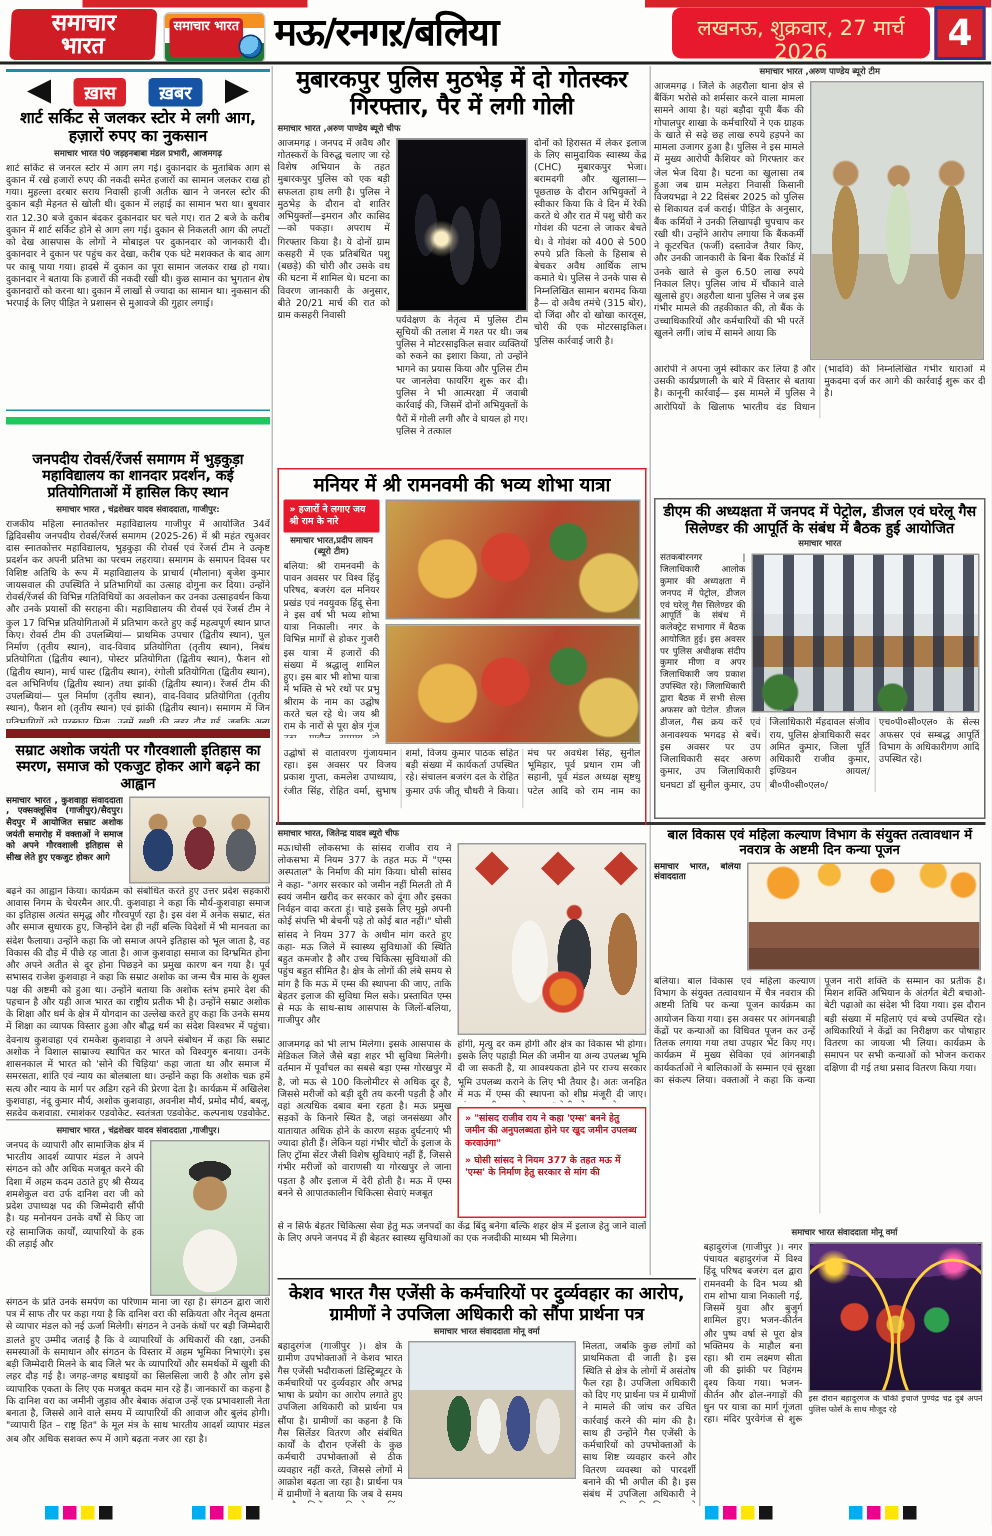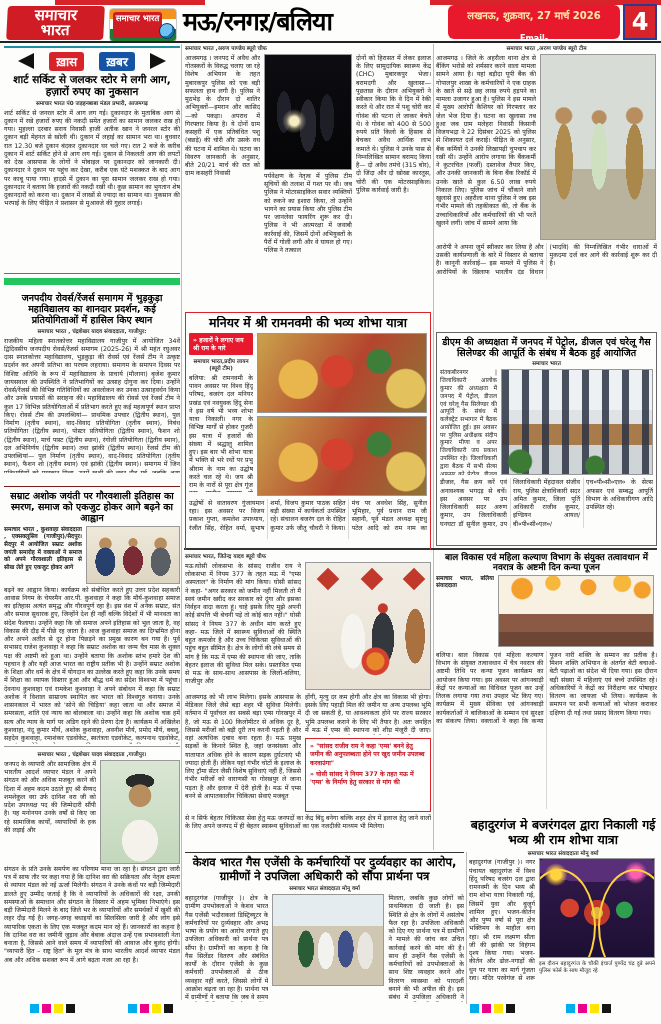--- a/index.html
+++ b/index.html
@@ -13,21 +13,21 @@
   .logo2{position:absolute;left:109px;top:8px;width:66px;height:32px;border-radius:4px;overflow:hidden;
          background:linear-gradient(180deg,#f5911e 0 30%,#fff 30% 62%,#1e7a34 62%);border:1px solid #c9c9c9;}
   .logo2 .inner{position:absolute;left:3px;top:3px;right:14px;bottom:3px;background:#d01d25;border-radius:3px;
          color:#fff;font-weight:bold;font-size:8.5px;line-height:1.15;text-align:center;padding-top:2px;}
   .globe{position:absolute;right:1px;bottom:2px;width:14px;height:14px;border-radius:50%;
          background:radial-gradient(circle at 35% 35%,#6fc2ef 0 55%,#1d6fb5 56% 75%,#0d4a8f);border:1px solid #0d3a70;}
   .region{position:absolute;left:183px;top:4px;width:260px;height:36px;font-weight:bold;font-size:25px;
           letter-spacing:-1px;line-height:36px;white-space:nowrap;color:#000;}
   .datebox{position:absolute;left:448px;top:5px;width:172px;height:34px;background:#e8192c;border-radius:6px;
            text-align:center;color:#fff;padding-top:3px;box-sizing:border-box;}
-  .datebox .d1{font-weight:bold;font-size:10px;color:#ffe9a8;}
+  .datebox .d1{font-weight:normal;font-size:14px;color:#ffe9a8;}
   .datebox .d2{font-weight:bold;font-size:8px;color:#fff;margin-top:12px;}
   .pagenum{position:absolute;right:4px;top:4px;width:34px;height:36px;background:#d8232a;border:2.5px solid #2b3990;
            color:#fff;font-weight:bold;font-size:24px;text-align:center;line-height:32px;box-sizing:border-box;}
   .mastrule{position:absolute;left:0;top:41px;width:661px;height:2px;background:#222;}
   
   .art{position:absolute;overflow:hidden;box-sizing:border-box;}
   .hl{font-weight:bold;color:#000;text-align:center;line-height:1.18;margin:0 0 2px 0;}
   .hl.sz16{font-size:15.5px;} .hl.sz13{font-size:12.5px;} .hl.sz12{font-size:11.5px;}
   .hl.sz11{font-size:10.5px;} .hl.sz10{font-size:9.5px;} .hl.sz9{font-size:8.8px;}
   .by{font-size:5.6px;font-weight:bold;color:#333;text-align:center;margin:1px 0 2px 0;line-height:1.25;}
@@ -164,45 +164,46 @@
       <span class="tri-l"></span>
       <span class="w1">ख़ास</span>
       <span class="w2">ख़बर</span>
       <span class="tri-r"></span>
     </div>
     <h2 class="hl sz11">शार्ट सर्किट से जलकर स्टोर मे लगी आग, हज़ारों रुपए का नुकसान</h2>
     <div class="by">समाचार भारत पं0 जड़हनबाबा मंडल प्रभारी, आजमगढ़</div>
     <div class="body" style="height:150px;">शार्ट सर्किट से जनरल स्टोर में आग लग गई। दुकानदार के मुताबिक आग से दुकान में रखे हजारों रुपए की नकदी समेत हजारों का सामान जलकर राख हो गया। मुहल्ला दरबार सराय निवासी हाजी अतीक खान ने जनरल स्टोर की दुकान बड़ी मेहनत से खोली थी। दुकान में लहाई का सामान भरा था। बुधवार रात 12.30 बजे दुकान बंदकर दुकानदार घर चले गए। रात 2 बजे के करीब दुकान में शार्ट सर्किट होने से आग लग गई। दुकान से निकलती आग की लपटों को देख आसपास के लोगों ने मोबाइल पर दुकानदार को जानकारी दी। दुकानदार ने दुकान पर पहुंच कर देखा, करीब एक घंटे मशक्कत के बाद आग पर काबू पाया गया। हादसे में दुकान का पूरा सामान जलकर राख हो गया। दुकानदार ने बताया कि हजारों की नकदी रखी थी। कुछ सामान का भुगतान शेष दुकानदारों को करना था। दुकान में लाखों से ज्यादा का सामान था। नुकसान की भरपाई के लिए पीड़ित ने प्रशासन से मुआवजे की गुहार लगाई।</div>
   </div>
 
-  <div class="art" style="left:4px;top:278px;width:176px;height:204px;border-top:7px solid #22c55e;padding-top:7px;">
+  <div class="art" style="left:4px;top:278px;width:176px;height:204px;border-top:5px solid #22c55e;padding-top:18px;">
     <h2 class="hl sz10">जनपदीय रोवर्स/रेंजर्स समागम में भुड़कुड़ा महाविद्यालय का शानदार प्रदर्शन, कई प्रतियोगिताओं में हासिल किए स्थान</h2>
     <div class="by">समाचार भारत , चंद्रशेखर यादव संवाददाता, गाजीपुर:</div>
     <div class="body" style="height:136px;">राजकीय महिला स्नातकोत्तर महाविद्यालय गाजीपुर में आयोजित 34वें द्विदिवसीय जनपदीय रोवर्स/रेंजर्स समागम (2025-26) में श्री महंत रघुअवर दास स्नातकोत्तर महाविद्यालय, भुड़कुड़ा की रोवर्स एवं रेंजर्स टीम ने उत्कृष्ट प्रदर्शन कर अपनी प्रतिभा का परचम लहराया। समागम के समापन दिवस पर विशिष्ट अतिथि के रूप में महाविद्यालय के प्राचार्य (मौलाना) बृजेश कुमार जायसवाल की उपस्थिति ने प्रतिभागियों का उत्साह दोगुना कर दिया। उन्होंने रोवर्स/रेंजर्स की विभिन्न गतिविधियों का अवलोकन कर उनका उत्साहवर्धन किया और उनके प्रयासों की सराहना की। महाविद्यालय की रोवर्स एवं रेंजर्स टीम ने कुल 17 विभिन्न प्रतियोगिताओं में प्रतिभाग करते हुए कई महत्वपूर्ण स्थान प्राप्त किए। रोवर्स टीम की उपलब्धियां— प्राथमिक उपचार (द्वितीय स्थान), पुल निर्माण (तृतीय स्थान), वाद-विवाद प्रतियोगिता (तृतीय स्थान), निबंध प्रतियोगिता (द्वितीय स्थान), पोस्टर प्रतियोगिता (द्वितीय स्थान), फैशन शो (द्वितीय स्थान), मार्च पास्ट (द्वितीय स्थान), रंगोली प्रतियोगिता (द्वितीय स्थान), दल अभिनिर्णय (द्वितीय स्थान) तथा झांकी (द्वितीय स्थान)। रेंजर्स टीम की उपलब्धियां— पुल निर्माण (तृतीय स्थान), वाद-विवाद प्रतियोगिता (तृतीय स्थान), फैशन शो (तृतीय स्थान) एवं झांकी (द्वितीय स्थान)। समागम में जिन प्रतिभागियों को पुरस्कार मिला, उनमें खुशी की लहर दौड़ गई, जबकि अन्य प्रतिभागियों ने अपने समागम में बेहतर प्रदर्शन का संकल्प लिया। सभी प्रतिभागियों को स्मृति चिन्ह एवं पुरस्कार पदक प्रदान किए गए। कार्यक्रम के अंत में सभी प्रतिभागी भविष्य में और बेहतर प्रदर्शन के संकल्प के साथ अपने-अपने गंतव्य की ओर रवाना हुए।</div>
   </div>
 
-  <div class="art" style="left:4px;top:486px;width:176px;height:258px;border-top:1px solid #7f1d1d;padding-top:3px;">
+  <div class="art" style="left:4px;top:486px;width:176px;height:258px;border-top:6px solid #7f1d1d;padding-top:3px;">
     <h2 class="hl sz10">सम्राट अशोक जयंती पर गौरवशाली इतिहास का स्मरण, समाज को एकजुट होकर आगे बढ़ने का आह्वान</h2>
     <div class="row" style="margin:2px 0;">
       <div class="body" style="width:78px;height:58px;font-weight:bold;font-size:5.8px;">समाचार भारत , कुशवाहा संवाददाता , एक्सक्लूसिव (गाजीपुर)/सैदपुर। सैदपुर में आयोजित सम्राट अशोक जयंती समारोह में वक्ताओं ने समाज को अपने गौरवशाली इतिहास से सीख लेते हुए एकजुट होकर आगे</div>
       <div class="photo ph-3men" style="width:94px;height:58px;"></div>
     </div>
     <div class="body" style="height:166px;">बढ़ने का आह्वान किया। कार्यक्रम को संबोधित करते हुए उत्तर प्रदेश सहकारी आवास निगम के चेयरमैन आर.पी. कुशवाहा ने कहा कि मौर्य-कुशवाहा समाज का इतिहास अत्यंत समृद्ध और गौरवपूर्ण रहा है। इस वंश में अनेक सम्राट, संत और समाज सुधारक हुए, जिन्होंने देश ही नहीं बल्कि विदेशों में भी मानवता का संदेश फैलाया। उन्होंने कहा कि जो समाज अपने इतिहास को भूल जाता है, वह विकास की दौड़ में पीछे रह जाता है। आज कुशवाहा समाज का दिग्भ्रमित होना और अपने अतीत से दूर होना पिछड़ने का प्रमुख कारण बन गया है। पूर्व सभासद राजेश कुशवाहा ने कहा कि सम्राट अशोक का जन्म चैत्र मास के शुक्ल पक्ष की अष्टमी को हुआ था। उन्होंने बताया कि अशोक स्तंभ हमारे देश की पहचान है और यही आज भारत का राष्ट्रीय प्रतीक भी है। उन्होंने सम्राट अशोक के शिक्षा और धर्म के क्षेत्र में योगदान का उल्लेख करते हुए कहा कि उनके समय में शिक्षा का व्यापक विस्तार हुआ और बौद्ध धर्म का संदेश विश्वभर में पहुंचा। देवनाथ कुशवाहा एवं रामकेश कुशवाहा ने अपने संबोधन में कहा कि सम्राट अशोक ने विशाल साम्राज्य स्थापित कर भारत को विश्वगुरु बनाया। उनके शासनकाल में भारत को 'सोने की चिड़िया' कहा जाता था और समाज में समरसता, शांति एवं न्याय का बोलबाला था। उन्होंने कहा कि अशोक चक्र हमें सत्य और न्याय के मार्ग पर अडिग रहने की प्रेरणा देता है। कार्यक्रम में अखिलेश कुशवाहा, नंदू कुमार मौर्य, अशोक कुशवाहा, अवनीश मौर्य, प्रमोद मौर्य, बबलू, सहदेव कुशवाहा, रमाशंकर एडवोकेट, स्वतंत्रता एडवोकेट, कल्पनाथ एडवोकेट, फूलचंद्र एडवोकेट, मनोज कुशवाहा, डिम्पल कुशवाहा, डॉ. विनयकुमार एवं डॉ. संतोष कुशवाहा सहित अनेक गणमान्य लोग उपस्थित रहे। कार्यक्रम का संचालन राजवंशी एडवोकेट ने किया।</div>
   </div>
 
   <div class="art" style="left:4px;top:746px;width:176px;height:250px;border-top:1px solid #999;padding-top:3px;">
     <div class="by">समाचार भारत , चंद्रशेखर यादव संवाददाता ,गाजीपुर।</div>
     <div class="row" style="margin:1px 0;">
       <div class="body" style="width:92px;height:104px;">जनपद के व्यापारी और सामाजिक क्षेत्र में भारतीय आदर्श व्यापार मंडल ने अपने संगठन को और अधिक मजबूत करने की दिशा में अहम कदम उठाते हुए श्री सैय्यद शमशेकुल वरा उर्फ दानिश वरा जी को प्रदेश उपाध्यक्ष पद की जिम्मेदारी सौंपी है। यह मनोनयन उनके वर्षों से किए जा रहे सामाजिक कार्यों, व्यापारियों के हक की लड़ाई और</div>
       <div class="photo ph-portrait" style="width:80px;height:104px;"></div>
     </div>
     <div class="body" style="height:100px;">संगठन के प्रति उनके समर्पण का परिणाम माना जा रहा है। संगठन द्वारा जारी पत्र में साफ तौर पर कहा गया है कि दानिश वरा की सक्रियता और नेतृत्व क्षमता से व्यापार मंडल को नई ऊर्जा मिलेगी। संगठन ने उनके कंधों पर बड़ी जिम्मेदारी डालते हुए उम्मीद जताई है कि वे व्यापारियों के अधिकारों की रक्षा, उनकी समस्याओं के समाधान और संगठन के विस्तार में अहम भूमिका निभाएंगे। इस बड़ी जिम्मेदारी मिलने के बाद जिले भर के व्यापारियों और समर्थकों में खुशी की लहर दौड़ गई है। जगह-जगह बधाइयों का सिलसिला जारी है और लोग इसे व्यापारिक एकता के लिए एक मजबूत कदम मान रहे हैं। जानकारों का कहना है कि दानिश वरा का जमीनी जुड़ाव और बेबाक अंदाज उन्हें एक प्रभावशाली नेता बनाता है, जिससे आने वाले समय में व्यापारियों की आवाज और बुलंद होगी। "व्यापारी हित – राष्ट्र हित" के मूल मंत्र के साथ भारतीय आदर्श व्यापार मंडल अब और अधिक सशक्त रूप में आगे बढ़ता नजर आ रहा है।</div>
   </div>
 
   <div class="art" style="left:185px;top:44px;width:246px;height:266px;">
+    <h2 class="hl sz16">मुबारकपुर पुलिस मुठभेड़ में दो गोतस्कर गिरफ्तार, पैर में लगी गोली</h2>
     <div class="by" style="text-align:left;">समाचार भारत ,अरुण पाण्डेय ब्यूरो चीफ</div>
     <div class="row">
       <div class="body" style="width:76px;height:198px;">आजमगढ़ । जनपद में अवैध और गोतस्करों के विरुद्ध चलाए जा रहे विशेष अभियान के तहत मुबारकपुर पुलिस को एक बड़ी सफलता हाथ लगी है। पुलिस ने मुठभेड़ के दौरान दो शातिर अभियुक्तों—इमरान और कासिद—को पकड़ा। अपराध में गिरफ्तार किया है। ये दोनों ग्राम कसहरी में एक प्रतिबंधित पशु (बछड़े) की चोरी और उसके वध की घटना में शामिल थे। घटना का विवरण जानकारी के अनुसार, बीते 20/21 मार्च की रात को ग्राम कसहरी निवासी</div>
       <div style="width:88px;">
         <div class="photo ph-night" style="width:88px;height:116px;"></div>
         <div class="body" style="height:80px;margin-top:2px;">पर्यवेक्षण के नेतृत्व में पुलिस टीम सूचियों की तलाश में गश्त पर थी। जब पुलिस ने मोटरसाइकिल सवार व्यक्तियों को रुकने का इशारा किया, तो उन्होंने भागने का प्रयास किया और पुलिस टीम पर जानलेवा फायरिंग शुरू कर दी। पुलिस ने भी आत्मरक्षा में जवाबी कार्रवाई की, जिसमें दोनों अभियुक्तों के पैरों में गोली लगी और वे घायल हो गए। पुलिस ने तत्काल</div>
       </div>
       <div class="body" style="width:76px;height:198px;">दोनों को हिरासत में लेकर इलाज के लिए सामुदायिक स्वास्थ्य केंद्र (CHC) मुबारकपुर भेजा। बरामदगी और खुलासा— पूछताछ के दौरान अभियुक्तों ने स्वीकार किया कि वे दिन में रेकी करते थे और रात में पशु चोरी कर गोवंश की पटना ले जाकर बेचते थे। वे गोवंश को 400 से 500 रुपये प्रति किलो के हिसाब से बेचकर अवैध आर्थिक लाभ कमाते थे। पुलिस ने उनके पास से निम्नलिखित सामान बरामद किया है— दो अवैध तमंचे (315 बोर), दो जिंदा और दो खोखा कारतूस, चोरी की एक मोटरसाइकिल। पुलिस कार्रवाई जारी है।</div>
     </div>
   </div>
@@ -278,21 +279,20 @@
   <div class="art" style="left:436px;top:552px;width:221px;height:264px;">
     <h2 class="hl sz9">बाल विकास एवं महिला कल्याण विभाग के संयुक्त तत्वावधान में नवरात्र के अष्टमी दिन कन्या पूजन</h2>
     <div class="row" style="margin-top:2px;">
       <div class="body" style="width:58px;height:72px;font-weight:bold;font-size:5.8px;">समाचार भारत, बलिया संवाददाता</div>
       <div class="photo ph-kanya" style="width:156px;height:72px;"></div>
     </div>
     <div class="body cols2" style="height:158px;margin-top:4px;">बलिया। बाल विकास एवं महिला कल्याण विभाग के संयुक्त तत्वावधान में चैत्र नवरात्र की अष्टमी तिथि पर कन्या पूजन कार्यक्रम का आयोजन किया गया। इस अवसर पर आंगनबाड़ी केंद्रों पर कन्याओं का विधिवत पूजन कर उन्हें तिलक लगाया गया तथा उपहार भेंट किए गए। कार्यक्रम में मुख्य सेविका एवं आंगनबाड़ी कार्यकर्ताओं ने बालिकाओं के सम्मान एवं सुरक्षा का संकल्प लिया। वक्ताओं ने कहा कि कन्या पूजन नारी शक्ति के सम्मान का प्रतीक है। मिशन शक्ति अभियान के अंतर्गत बेटी बचाओ-बेटी पढ़ाओ का संदेश भी दिया गया। इस दौरान बड़ी संख्या में महिलाएं एवं बच्चे उपस्थित रहे। अधिकारियों ने केंद्रों का निरीक्षण कर पोषाहार वितरण का जायजा भी लिया। कार्यक्रम के समापन पर सभी कन्याओं को भोजन कराकर दक्षिणा दी गई तथा प्रसाद वितरण किया गया।</div>
   </div>
 
   <div class="art" style="left:469px;top:818px;width:188px;height:192px;">
-    <h2 class="hl sz13">बहादुरगंज मे बजरंगदल द्वारा निकाली गई भव्य श्री राम शोभा यात्रा</h2>
     <div class="by">समाचार भारत संवाददाता मोनू वर्मा</div>
     <div class="row">
       <div class="body" style="width:66px;height:122px;">बहादुरगंज (गाजीपुर )। नगर पंचायत बहादुरगंज में विश्व हिंदू परिषद बजरंग दल द्वारा रामनवमी के दिन भव्य श्री राम शोभा यात्रा निकाली गई, जिसमें युवा और बुजुर्ग शामिल हुए। भजन-कीर्तन और पुष्प वर्षा से पूरा क्षेत्र भक्तिमय के माहौल बना रहा। श्री राम लक्ष्मण सीता जी की झांकी पर विहंगम दृश्य किया गया। भजन-कीर्तन और ढोल-नगाड़ों की धुन पर यात्रा का मार्ग गूंजता रहा। मंदिर पुरवेगंज से शुरू होकर यात्रा पुलिस चौकी सदर बाजार होते हुए मेन बाजार पहुंची, जहां जगह-जगह लोगों ने पुष्प वर्षा कर भव्य स्वागत करते हुए जलपान कराया।</div>
       <div style="width:116px;">
         <div class="photo ph-tableau" style="width:116px;height:100px;">
           <span class="arc" style="left:-18px;top:10px;width:70px;height:110px;"></span>
           <span class="arc" style="right:-18px;top:10px;width:70px;height:110px;"></span>
         </div>
         <div class="cap" style="margin-top:2px;height:18px;overflow:hidden;">इस दौरान बहादुरगंज के चौकी इंचार्ज पुण्येंद्र चंद्र दुबे अपने पुलिस फोर्स के साथ मौजूद रहे</div>
       </div>

